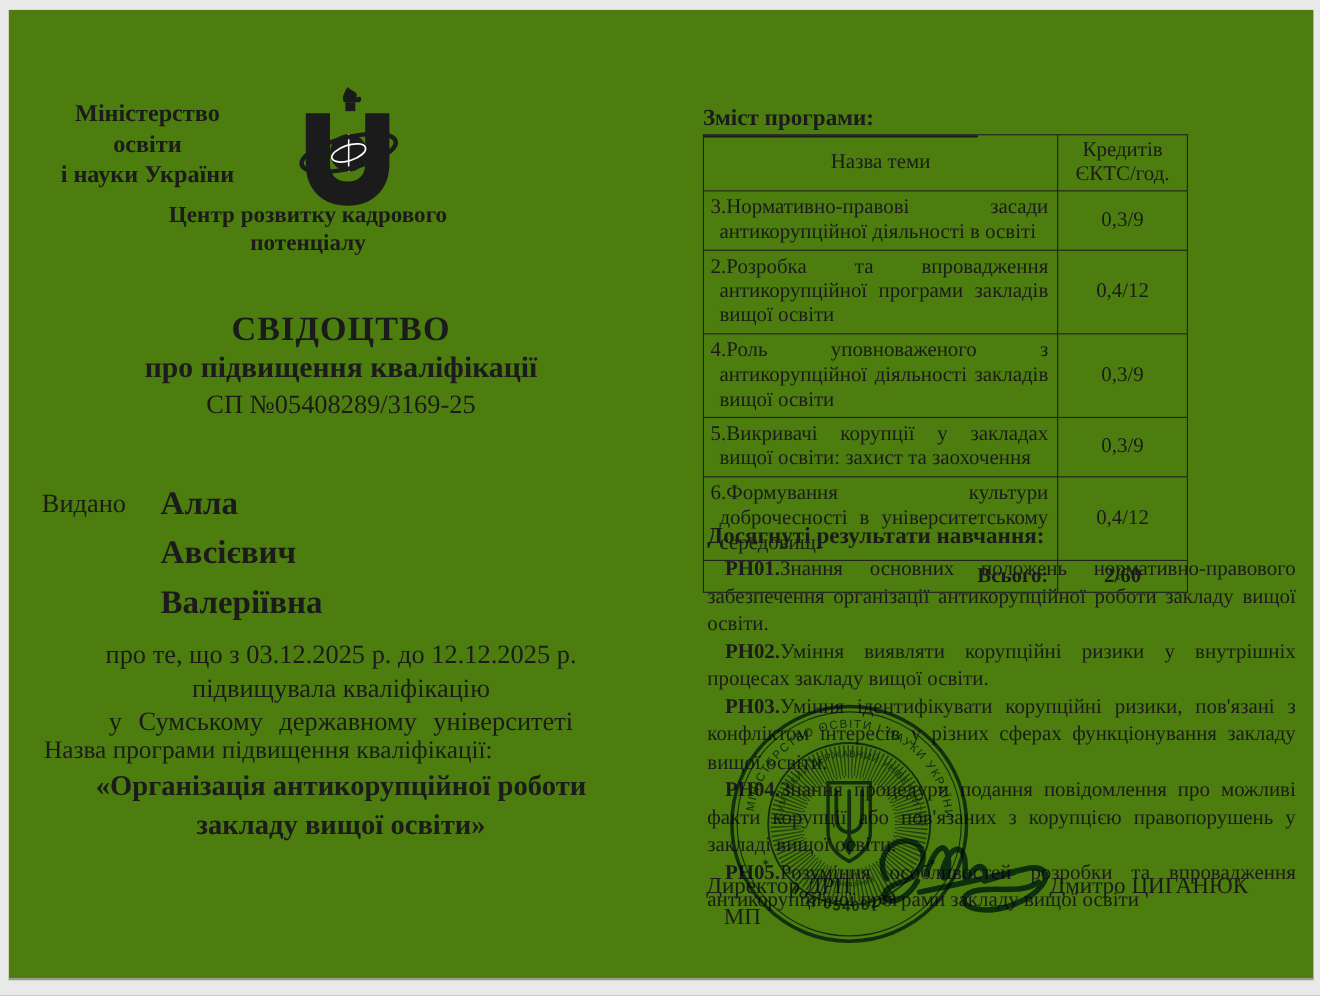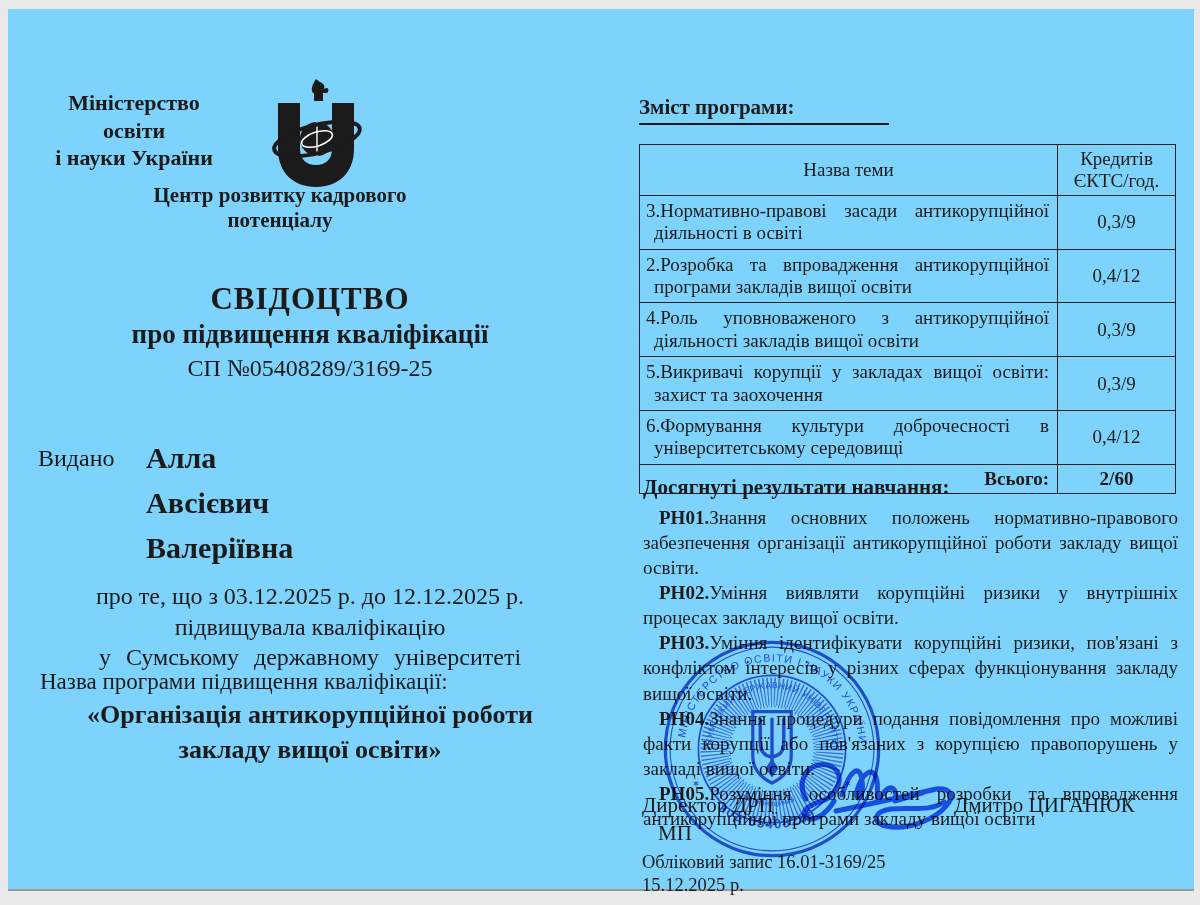--- a/index.html
+++ b/index.html
@@ -6,21 +6,21 @@
   html,body { width:1200px; height:905px; }
   body {
     font-family:"Liberation Serif","DejaVu Serif",serif;
     background:#e9e9e9;
     position:relative;
     color:#1b1b1b;
     overflow:hidden;
   }
   .page {
     position:absolute; left:8px; top:9px; width:1186px; height:882px;
-    background:#7dd3fc;
+    background:#4d7c0f;
     border-bottom:2px solid #9a9a9a;
   }
   .abs { position:absolute; }
 
   
   .ministry { left:35px; top:80px; width:182px; text-align:center;
     font-weight:bold; font-size:22px; line-height:1.25; }
   .logo { left:258px; top:68px; width:104px; height:116px; }
   .university { left:352px; top:80px; width:140px; text-align:center;
     font-weight:bold; font-size:22px; line-height:1.25; }
@@ -35,21 +35,21 @@
   .period { left:22px; top:572px; width:560px; text-align:center;
     font-size:24px; line-height:1.28; }
   .period .spread { word-spacing:9px; }
   .program-label { left:32px; top:660px; font-size:23px; }
   .program-name { left:22px; top:688px; width:560px; text-align:center;
     font-weight:bold; font-size:26px; line-height:1.35; }
 
   
   .toc-heading { left:631px; top:86px; font-weight:bold; font-size:21px;
     width:250px; border-bottom:2px solid #1b1b1b; padding-bottom:3px; }
-  table.toc { position:absolute; left:631px; top:135px; width:537px;
+  table.toc { position:absolute; left:631px; top:113px; width:441px;
     border-collapse:collapse; font-size:19px;padding-left:20px; }
   table.toc th, table.toc td { border:1.6px solid #222; vertical-align:middle; }
   table.toc th { font-weight:normal; text-align:center; padding:3px 4px; line-height:1.15; }
   table.toc th.credits-head { width:118px;margin-top:20px; }
   table.toc td.topic { text-align:justify; padding:4px 8px 4px 14px;
     text-indent:-8px; line-height:1.18; }
   table.toc td.credits { text-align:center; width:118px; }
   table.toc tr.total td { font-weight:bold; padding:3px 8px; }
   table.toc tr.total td.total-label { text-align:right; }
   table.toc tr.total td.credits { text-align:center; }
@@ -169,24 +169,20 @@
     <p><span class="code">РН01.</span><span>Знання основних положень нормативно-правового забезпечення організації антикорупційної роботи закладу вищої освіти.</span></p>
     <p><span class="code">РН02.</span><span>Уміння виявляти корупційні ризики у внутрішніх процесах закладу вищої освіти.</span></p>
     <p><span class="code">РН03.</span><span>Уміння ідентифікувати корупційні ризики, пов'язані з конфліктом інтересів у різних сферах функціонування  закладу вищої освіти.</span></p>
     <p><span class="code">РН04.</span><span>Знання процедури подання повідомлення про можливі факти корупції або пов'язаних з корупцією правопорушень у закладі вищої освіти.</span></p>
     <p><span class="code">РН05.</span><span>Розуміння особливостей розробки та впровадження антикорупційної програми закладу вищої освіти</span></p>
   </div>
 
   <div class="abs director-label">Директор ДРП</div>
   <div class="abs director-name">Дмитро ЦИГАНЮК</div>
   <div class="abs mp">МП</div>
-  <div class="abs record">
-    <div>Обліковий запис 16.01-3169/25</div>
-    <div>15.12.2025 р.</div>
-  </div>
 
   <svg class="abs stamp" viewBox="0 0 210 210">
     <g stroke="#2b50c8" fill="none">
       <circle cx="105" cy="105" r="100" stroke-width="3"></circle>
       <circle cx="105" cy="105" r="95.5" stroke-width="1"></circle>
       <circle cx="105" cy="105" r="69" stroke-width="1.6"></circle>
 
       <circle cx="105" cy="105" r="54" stroke-width="26" stroke-dasharray="1.2 2" opacity="0.75"></circle>
       <circle cx="105" cy="105" r="40" stroke-width="2" stroke-dasharray="1 2.4" opacity="0.8"></circle>
     </g>

